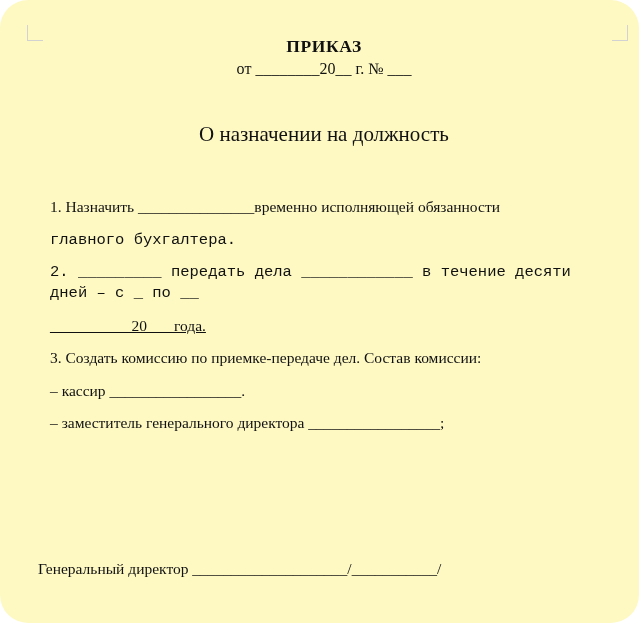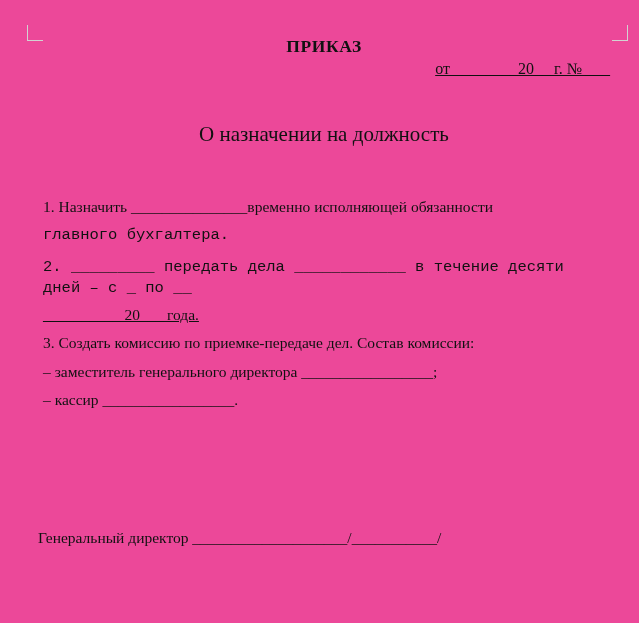--- a/index.html
+++ b/index.html
@@ -9,22 +9,23 @@
     background: #ffffff;
   }
   body {
     font-family: "Liberation Serif", "DejaVu Serif", serif;
     color: #111111;
   }
   #page {
     position: relative;
     width: 639px;
     height: 623px;
-    background: #ec4899;
+    background: #fef9c3;
     overflow: hidden;
+    border-radius: 28px;
   }
   
   .corner {
     position: absolute;
     width: 15px;
     height: 15px;
     pointer-events: none;
   }
   .corner.tl {
     left: 27px;
@@ -47,57 +48,56 @@
   }
   .title {
     text-align: center;
     font-weight: bold;
     font-size: 17.5px;
     letter-spacing: 0.6px;
     margin: 6px 0 0 0;
     line-height: 1.15;
   }
   .dateline {
-    text-align: right;
+    text-align: center;
     font-size: 16px;
     margin: 3px 0 0 0;
     line-height: 1.3;
     white-space: pre;
-    text-decoration: underline;
   }
   .subtitle {
     text-align: center;
     font-size: 21px;
     margin: 41px 0 0 0;
     line-height: 1.3;
   }
   .lead {
     font-size: 15.5px;
     margin: 44px 0 0 0;
     line-height: 1.3;
   }
   .para {
     font-size: 15.5px;
     line-height: 1.33;
-    margin: 5px;
+    margin: 12px;
     white-space: pre-wrap;
   }
   .p-item1 { margin-top: 49px; }
   .p-item1b { margin-top: 7px; font-family: Liberation Mono, monospace; }
   .p-item2 { margin-top: 12px; font-family: Liberation Mono, monospace; }
   .p-item2b { margin-top: 6px; text-decoration: underline; }
   .p-item3 { margin-top: 8px; }
   .p-member { margin-top: 8px; }
   .signature {
     font-size: 15.5px;
     line-height: 1.3;
     margin: 0;
     position: absolute;
     left: 0;
-    top: 498px;
+    top: 529px;
     white-space: pre;
   }
 </style>
 </head>
 <body>
 
 <div id="page">
 
   <div class="corner tl"></div>
   <div class="corner tr"></div>
@@ -112,19 +112,19 @@
 
 
     <p class="para p-item1">1. Назначить _______________временно исполняющей обязанности</p>
     <p class="para p-item1b">главного бухгалтера.</p>
 
     <p class="para p-item2">2. _________ передать дела ____________ в течение десяти дней – с _ по __</p>
     <p class="para p-item2b">__________ 20___ года.</p>
 
     <p class="para p-item3">3. Создать комиссию по приемке-передаче дел. Состав комиссии:</p>
 
+    <p class="para p-member">– кассир _________________.</p>
     <p class="para p-member">– заместитель генерального директора _________________;</p>
-    <p class="para p-member">– кассир _________________.</p>
 
     <p class="signature">Генеральный директор ____________________/___________/</p>
 
   </div>
 </div>
 
 </body></html>

